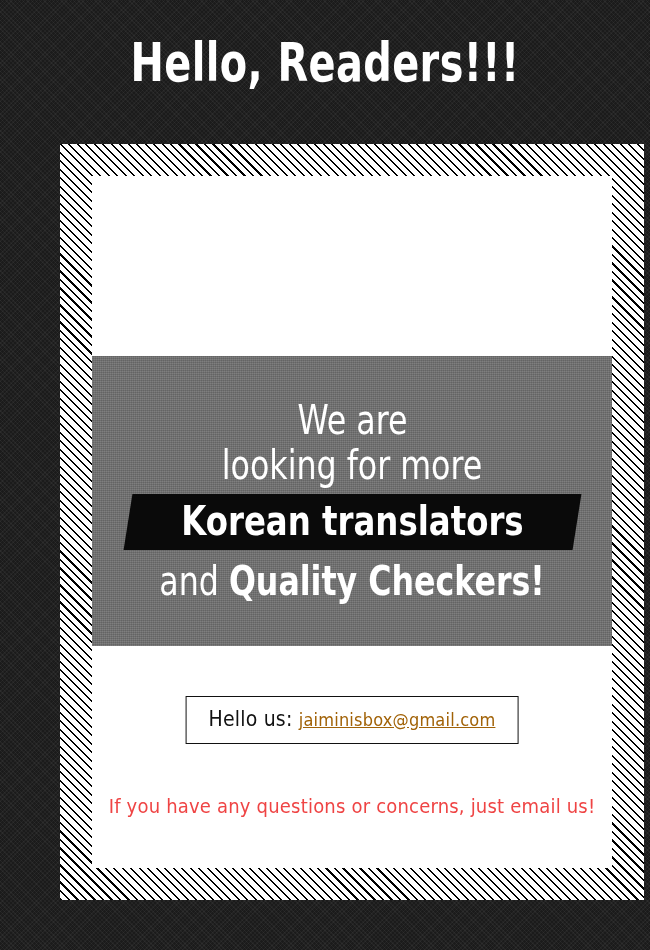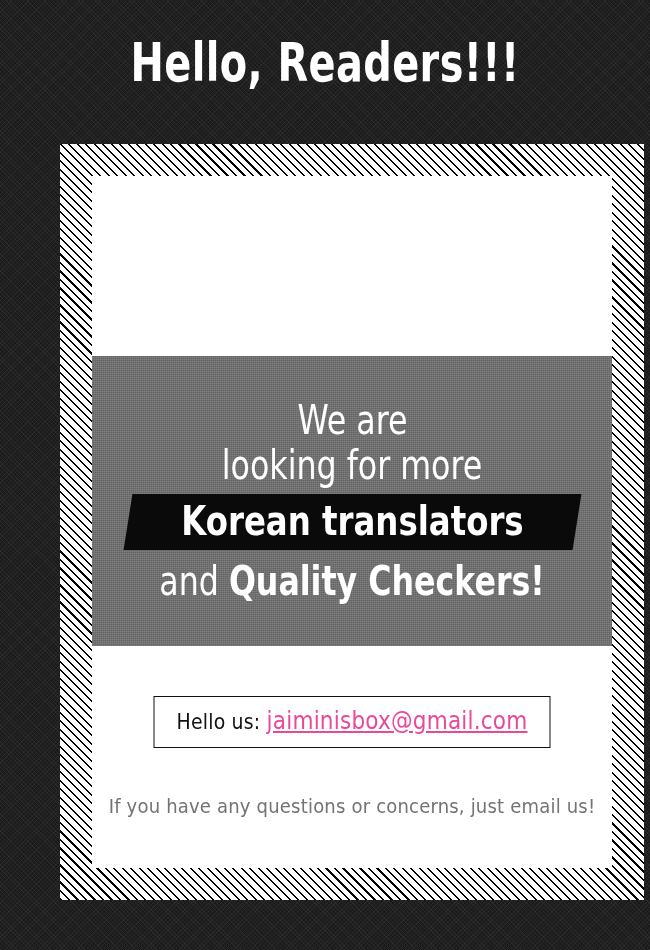--- a/index.html
+++ b/index.html
@@ -153,35 +153,35 @@
     white-space: nowrap;
   }
   .email-label {
     font-family: "DejaVu Sans Condensed", "Liberation Sans Narrow", "Liberation Sans", sans-serif;
     font-size: 21px;
     color: #111;
     letter-spacing: 0.2px;
   }
   .email-addr {
     font-family: "DejaVu Sans Condensed", "Liberation Sans Narrow", "Liberation Sans", sans-serif;
-    font-size: 24px;
-    color: #ec4899;
+    font-size: 18px;
+    color: #a16207;
     text-decoration: underline;
     letter-spacing: 0.2px;
   }
 
   .footnote {
     position: absolute;
     left: 0;
     top: 618px;
     width: 100%;
     text-align: center;
     font-family: "DejaVu Sans Condensed", "Liberation Sans Narrow", "Liberation Sans", sans-serif;
     font-size: 20px;
-    color: #737373;
+    color: #ef4444;
     letter-spacing: 0.2px;
     white-space: nowrap;
   }
 </style>
 </head>
 <body>
 
 <div class="poster">
 
   <div class="headline">Hello, Readers!!!</div>

